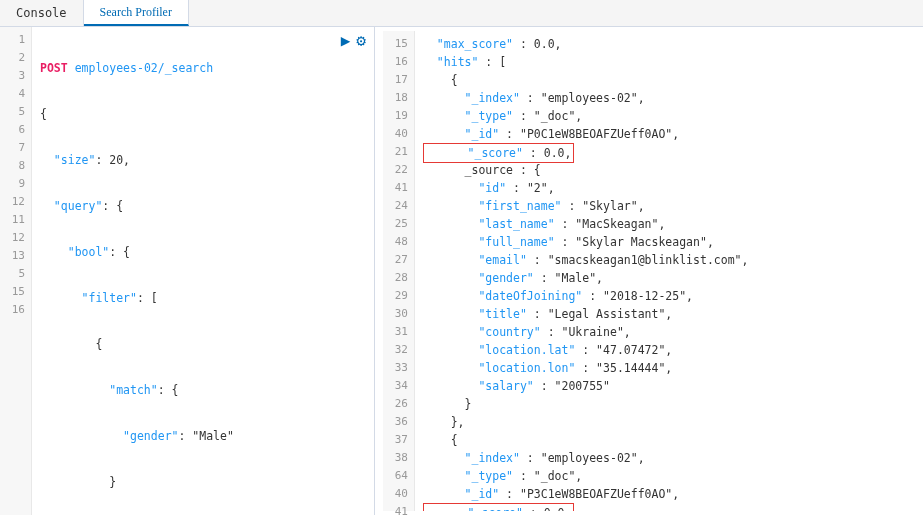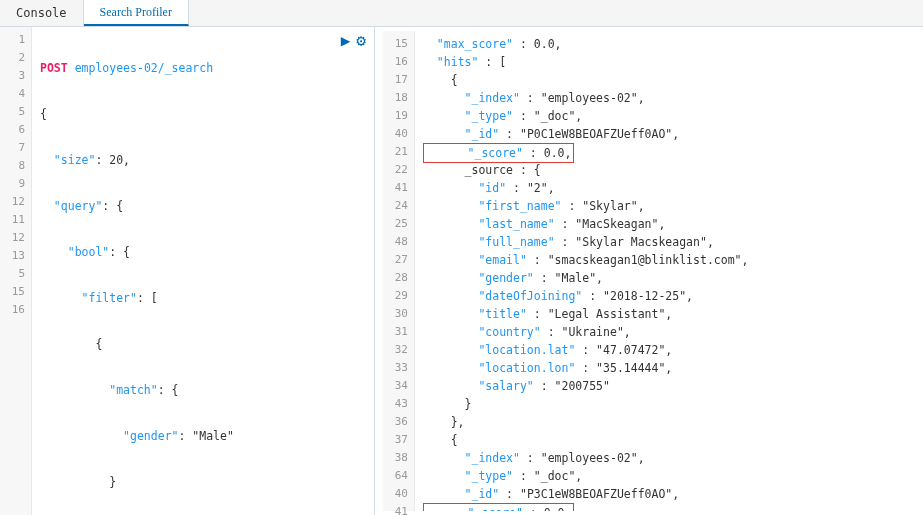--- a/index.html
+++ b/index.html
@@ -239,21 +239,21 @@
           <div>25</div>
           <div>48</div>
           <div>27</div>
           <div>28</div>
           <div>29</div>
           <div>30</div>
           <div>31</div>
           <div>32</div>
           <div>33</div>
           <div>34</div>
-          <div>43</div>
+          <div>26</div>
           <div>36</div>
           <div>37</div>
           <div>38</div>
           <div>64</div>
           <div>40</div>
           <div>41</div>
         </div>
       <div class="results-content" id="right-code"><div class="line">  <span style="color:#2196F3;">"max_score" </span><span>:</span> 0.0,</div><div class="line">  <span style="color:#2196F3;">"hits" </span><span>:</span> [</div><div class="line">    {</div><div class="line">      <span style="color:#2196F3;">"_index" </span><span>:</span> "employees-02",</div><div class="line">      <span style="color:#2196F3;">"_type" </span><span>:</span> "_doc",</div><div class="line">      <span style="color:#2196F3;">"_id" </span><span>:</span> "P0C1eW8BEOAFZUeff0AO",</div><div class="line"><span class="score-highlight" style="border:1.5px solid #e53935;padding:0 2px;">      <span style="color:#2196F3;">"_score" </span><span>:</span> 0.0,</span></div><div class="line">      _source : {</div><div class="line">        <span style="color:#2196F3;">"id" </span><span>:</span> "2",</div><div class="line">        <span style="color:#2196F3;">"first_name" </span><span>:</span> "Skylar",</div><div class="line">        <span style="color:#2196F3;">"last_name" </span><span>:</span> "MacSkeagan",</div><div class="line">        <span style="color:#2196F3;">"full_name" </span><span>:</span> "Skylar Macskeagan",</div><div class="line">        <span style="color:#2196F3;">"email" </span><span>:</span> "smacskeagan1@blinklist.com",</div><div class="line">        <span style="color:#2196F3;">"gender" </span><span>:</span> "Male",</div><div class="line">        <span style="color:#2196F3;">"dateOfJoining" </span><span>:</span> "2018-12-25",</div><div class="line">        <span style="color:#2196F3;">"title" </span><span>:</span> "Legal Assistant",</div><div class="line">        <span style="color:#2196F3;">"country" </span><span>:</span> "Ukraine",</div><div class="line">        <span style="color:#2196F3;">"location.lat" </span><span>:</span> "47.07472",</div><div class="line">        <span style="color:#2196F3;">"location.lon" </span><span>:</span> "35.14444",</div><div class="line">        <span style="color:#2196F3;">"salary" </span><span>:</span> "200755"</div><div class="line">      }</div><div class="line">    },</div><div class="line">    {</div><div class="line">      <span style="color:#2196F3;">"_index" </span><span>:</span> "employees-02",</div><div class="line">      <span style="color:#2196F3;">"_type" </span><span>:</span> "_doc",</div><div class="line">      <span style="color:#2196F3;">"_id" </span><span>:</span> "P3C1eW8BEOAFZUeff0AO",</div><div class="line"><span class="score-highlight" style="border:1.5px solid #e53935;padding:0 2px;">      <span style="color:#2196F3;">"_score" </span><span>:</span> 0.0,</span></div></div>
     </div>
   </div>

